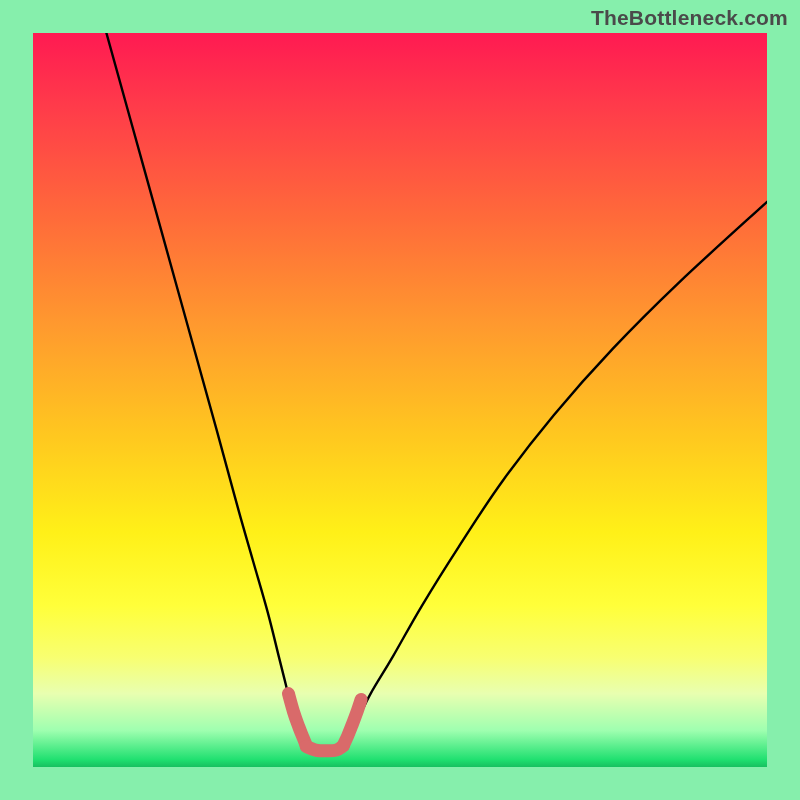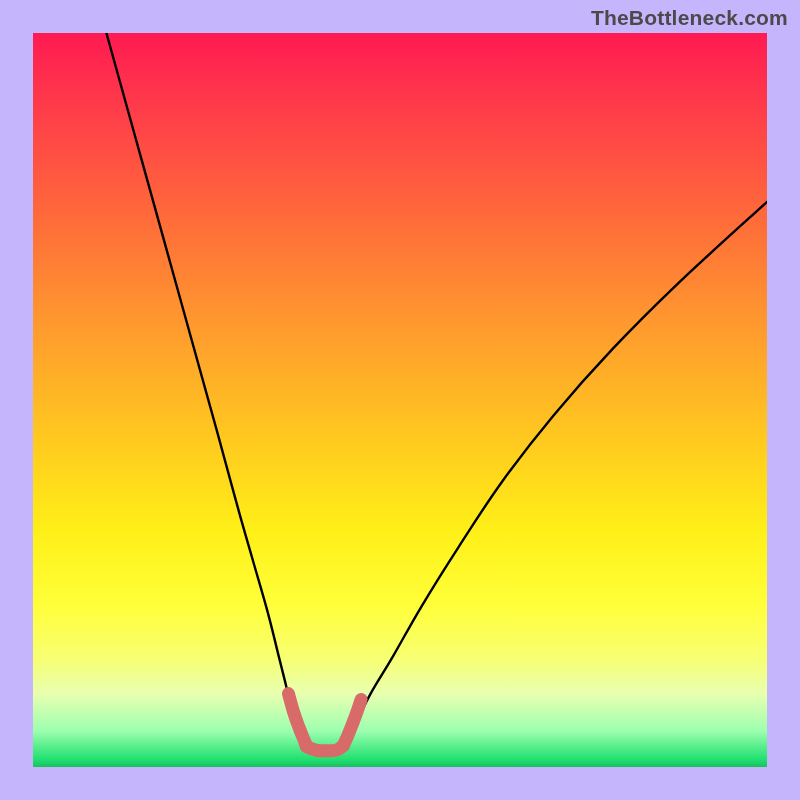--- a/index.html
+++ b/index.html
@@ -7,21 +7,21 @@
     padding: 0;
     width: 800px;
     height: 800px;
     overflow: hidden;
     background: #000;
     font-family: Arial, Helvetica, sans-serif;
   }
   .frame {
     position: absolute;
     inset: 0;
-    background: #c4b5fd;
+    background: #86efac;
   }
   .plot {
     position: absolute;
     left: 33px;
     top: 33px;
     width: 734px;
     height: 734px;
     overflow: hidden;
   }
   .gradient {

